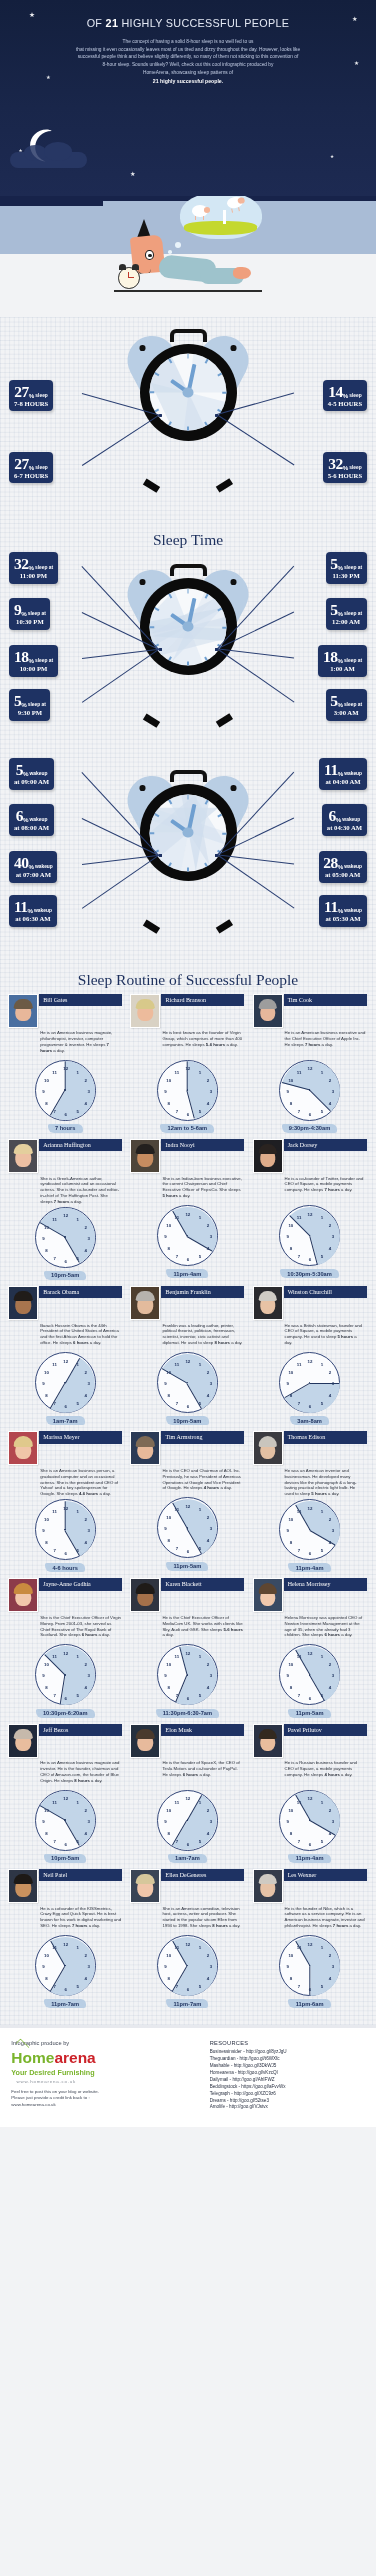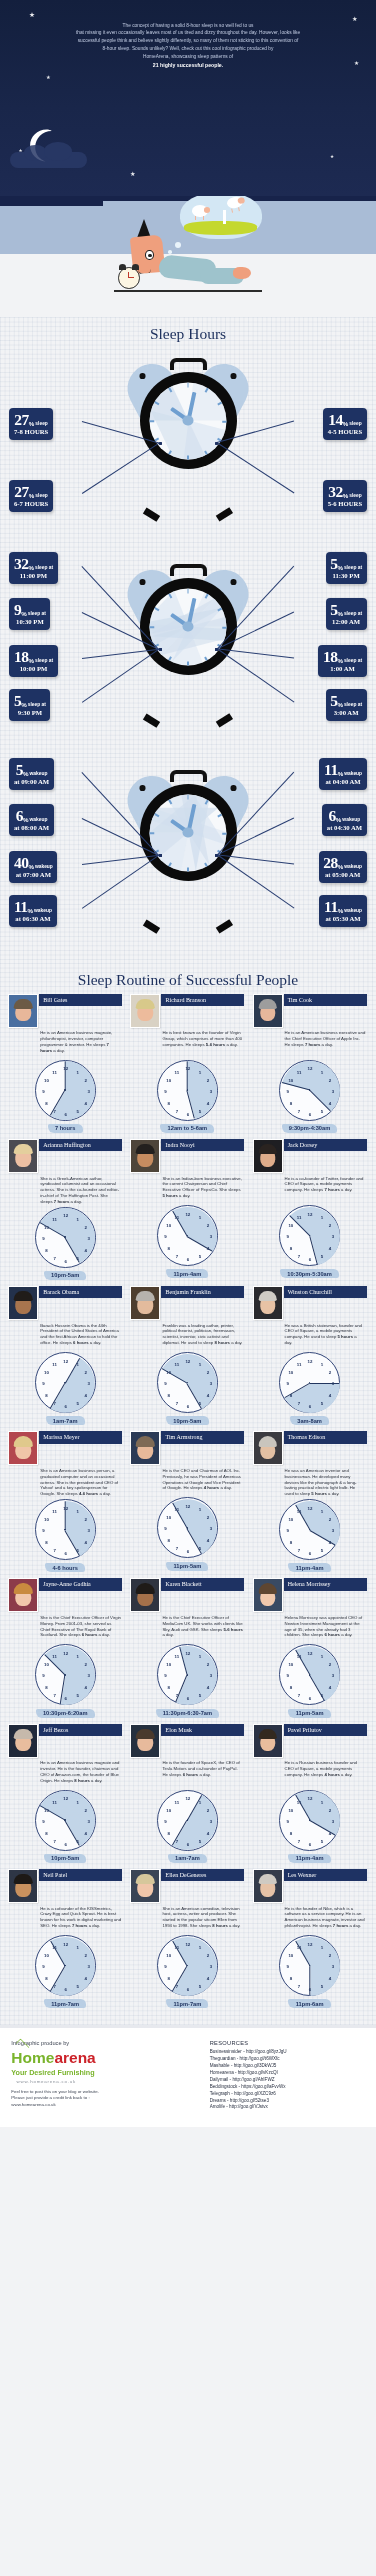--- a/index.html
+++ b/index.html
@@ -219,20 +219,23 @@
 
   <div class="hero">
     <span class="star" style="left:29px;top:12.4px;font-size:6.7px;">★</span>
     <span class="star" style="left:352px;top:15.5px;font-size:6.2px;">★</span>
     <span class="star" style="left:354px;top:61px;font-size:5.7px;">★</span>
     <span class="star" style="left:46px;top:75px;font-size:5.2px;">★</span>
     <span class="star" style="left:18.5px;top:149px;font-size:4.6px;">★</span>
     <span class="star" style="left:130px;top:171px;font-size:6.2px;">★</span>
     <span class="star" style="left:330px;top:155px;font-size:4.6px;">★</span>
 
+    <div class="hero-sub">
+      <span>OF </span><b>21</b><span> HIGHLY SUCCESSFUL PEOPLE</span>
+    </div>
 
     <div class="hero-para">
       <div>The concept of having a solid 8-hour sleep is so well fed to us</div>
       <div>that missing it even occasionally leaves most of us tired and dizzy throughout the day. However, looks like</div>
       <div>successful people think and believe slightly differently, so many of them not sticking to this convention of</div>
       <div>8-hour sleep. Sounds unlikely? Well, check out this cool infographic produced by</div>
       <div>HomeArena, showcasing sleep patterns of</div>
       <div><b>21 highly successful people.</b></div>
     </div>
 
@@ -275,21 +278,20 @@
     <div class="mini-clock">
       <div class="mini-bell" style="left:-0.5px;"></div>
       <div class="mini-bell" style="right:-0.5px;"></div>
       <div class="mini-hand" style="left:8.8px;top:4.1px;width:1px;height:6.2px;"></div>
       <div class="mini-hand" style="left:9.3px;top:9.3px;width:5.7px;height:1px;"></div>
     </div>
     <div class="floor"></div>
   </div>
 
   <div class="clock-sec grid-bg">
-    <div class="sec-title">Sleep Hours</div>
     <div class="clock-wrap" style="height:206px;">
       <div class="alarm" id="alarm1" style="top:15.5px;width:103px;height:155px;">
           <div class="handle"></div>
           <div class="bellL"></div>
           <div class="bellR"></div>
           <div class="knobL"></div>
           <div class="knobR"></div>
           <div class="footL"></div>
           <div class="footR"></div>
           <div class="case">
@@ -355,20 +357,21 @@
             </div>
             <div class="sub">5-6 HOURS</div>
           </div>
           <div class="connector" style="left:294px;top:148px;width:92px;transform:rotate(-146.84207611532776deg);"></div>
           <div class="cdot" style="left:215px;top:97px;"></div>
         </div>
     </div>
   </div>
 
   <div class="clock-sec grid-bg">
+    <div class="sec-title">Sleep Time</div>
     <div class="clock-wrap" style="height:206px;">
       <div class="alarm" id="alarm2" style="top:15.5px;width:103px;height:155px;">
           <div class="handle"></div>
           <div class="bellL"></div>
           <div class="bellR"></div>
           <div class="knobL"></div>
           <div class="knobR"></div>
           <div class="footL"></div>
           <div class="footR"></div>
           <div class="case">

